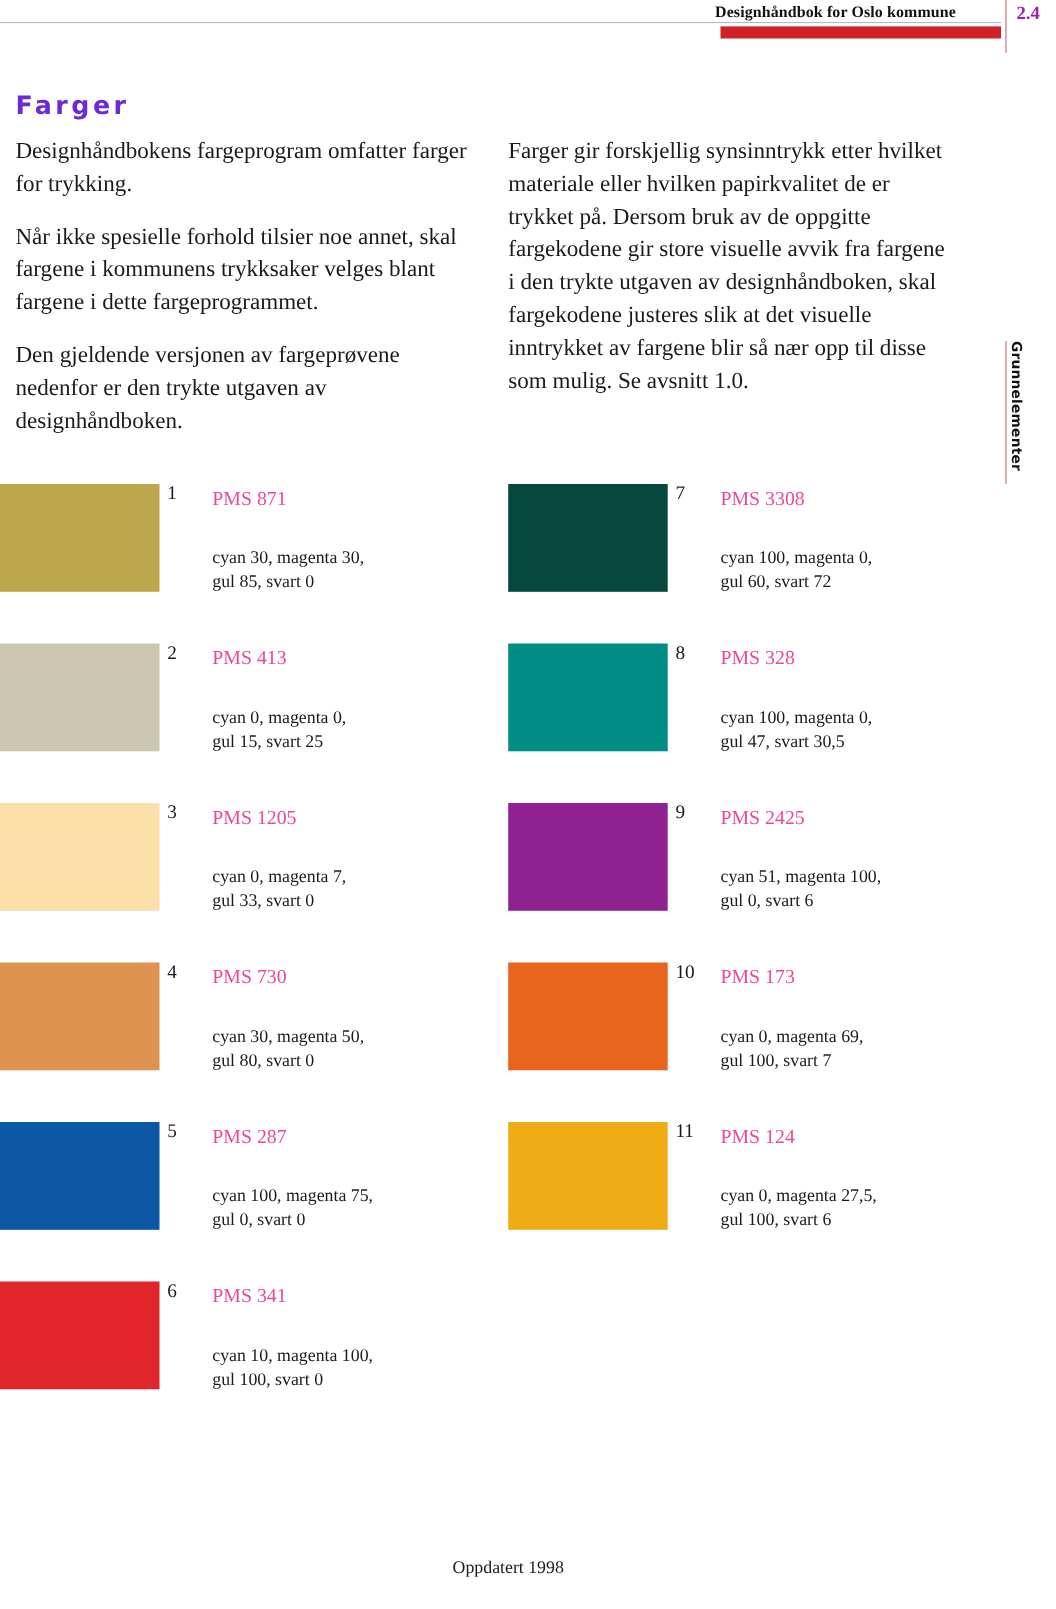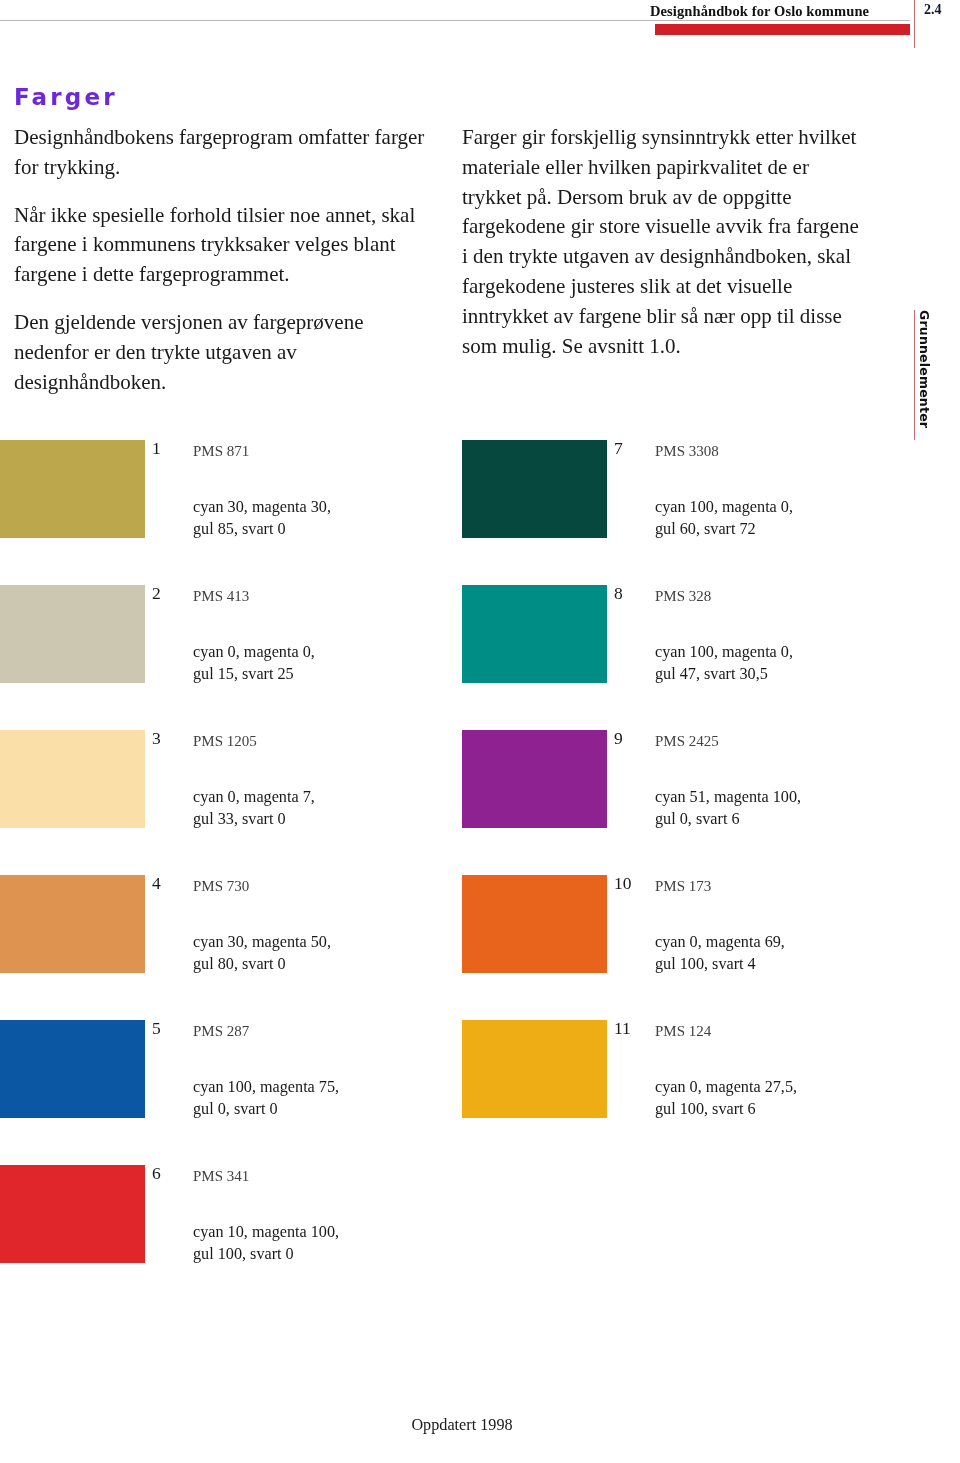--- a/index.html
+++ b/index.html
@@ -68,22 +68,22 @@
     width: 1.4px;
     height: 48px;
     background: #c06b6b;
   }
   .header-section-no {
     position: absolute;
     left: 924px;
     top: 2px;
     font-family: "Liberation Serif", "DejaVu Serif", serif;
     font-weight: bold;
-    font-size: 14px;
-    color: #0f172a;
+    font-size: 17px;
+    color: #a21caf;
   }
 
   
   .page-title {
     position: absolute;
     left: 14px;
     top: 84px;
     font-family: "DejaVu Sans", "Liberation Sans", sans-serif;
     font-weight: bold;
     font-size: 23px;
@@ -174,22 +174,22 @@
     font-size: 17.5px;
     color: #1a1a1a;
     text-align: left;
     width: 36px;
   }
   .swatch-pms {
     position: absolute;
     left: 208px;
     top: 3px;
     font-family: "Liberation Serif", "DejaVu Serif", serif;
-    font-size: 15px;
-    color: #404040;
+    font-size: 18px;
+    color: #ec4899;
     white-space: nowrap;
   }
   .swatch-cmyk {
     position: absolute;
     left: 208px;
     top: 56px;
     font-family: "Liberation Serif", "DejaVu Serif", serif;
     font-size: 16.2px;
     line-height: 1.36;
     color: #1a1a1a;
@@ -297,21 +297,21 @@
         <div class="swatch-index">4</div>
         <div class="swatch-pms">PMS 730</div>
         <div class="swatch-cmyk">cyan 30, magenta 50,
 gul 80, svart 0</div>
       </div>
       <div class="swatch-cell cell-right">
         <div class="swatch-chip" style="background-color: rgb(232, 100, 29);"></div>
         <div class="swatch-index">10</div>
         <div class="swatch-pms">PMS 173</div>
         <div class="swatch-cmyk">cyan 0, magenta 69,
-gul 100, svart 4</div>
+gul 100, svart 7</div>
       </div>
     </div>
 
     <div class="swatch-row">
       <div class="swatch-cell cell-left">
         <div class="swatch-chip" style="background-color: rgb(11, 87, 164);"></div>
         <div class="swatch-index">5</div>
         <div class="swatch-pms">PMS 287</div>
         <div class="swatch-cmyk">cyan 100, magenta 75,
 gul 0, svart 0</div>

